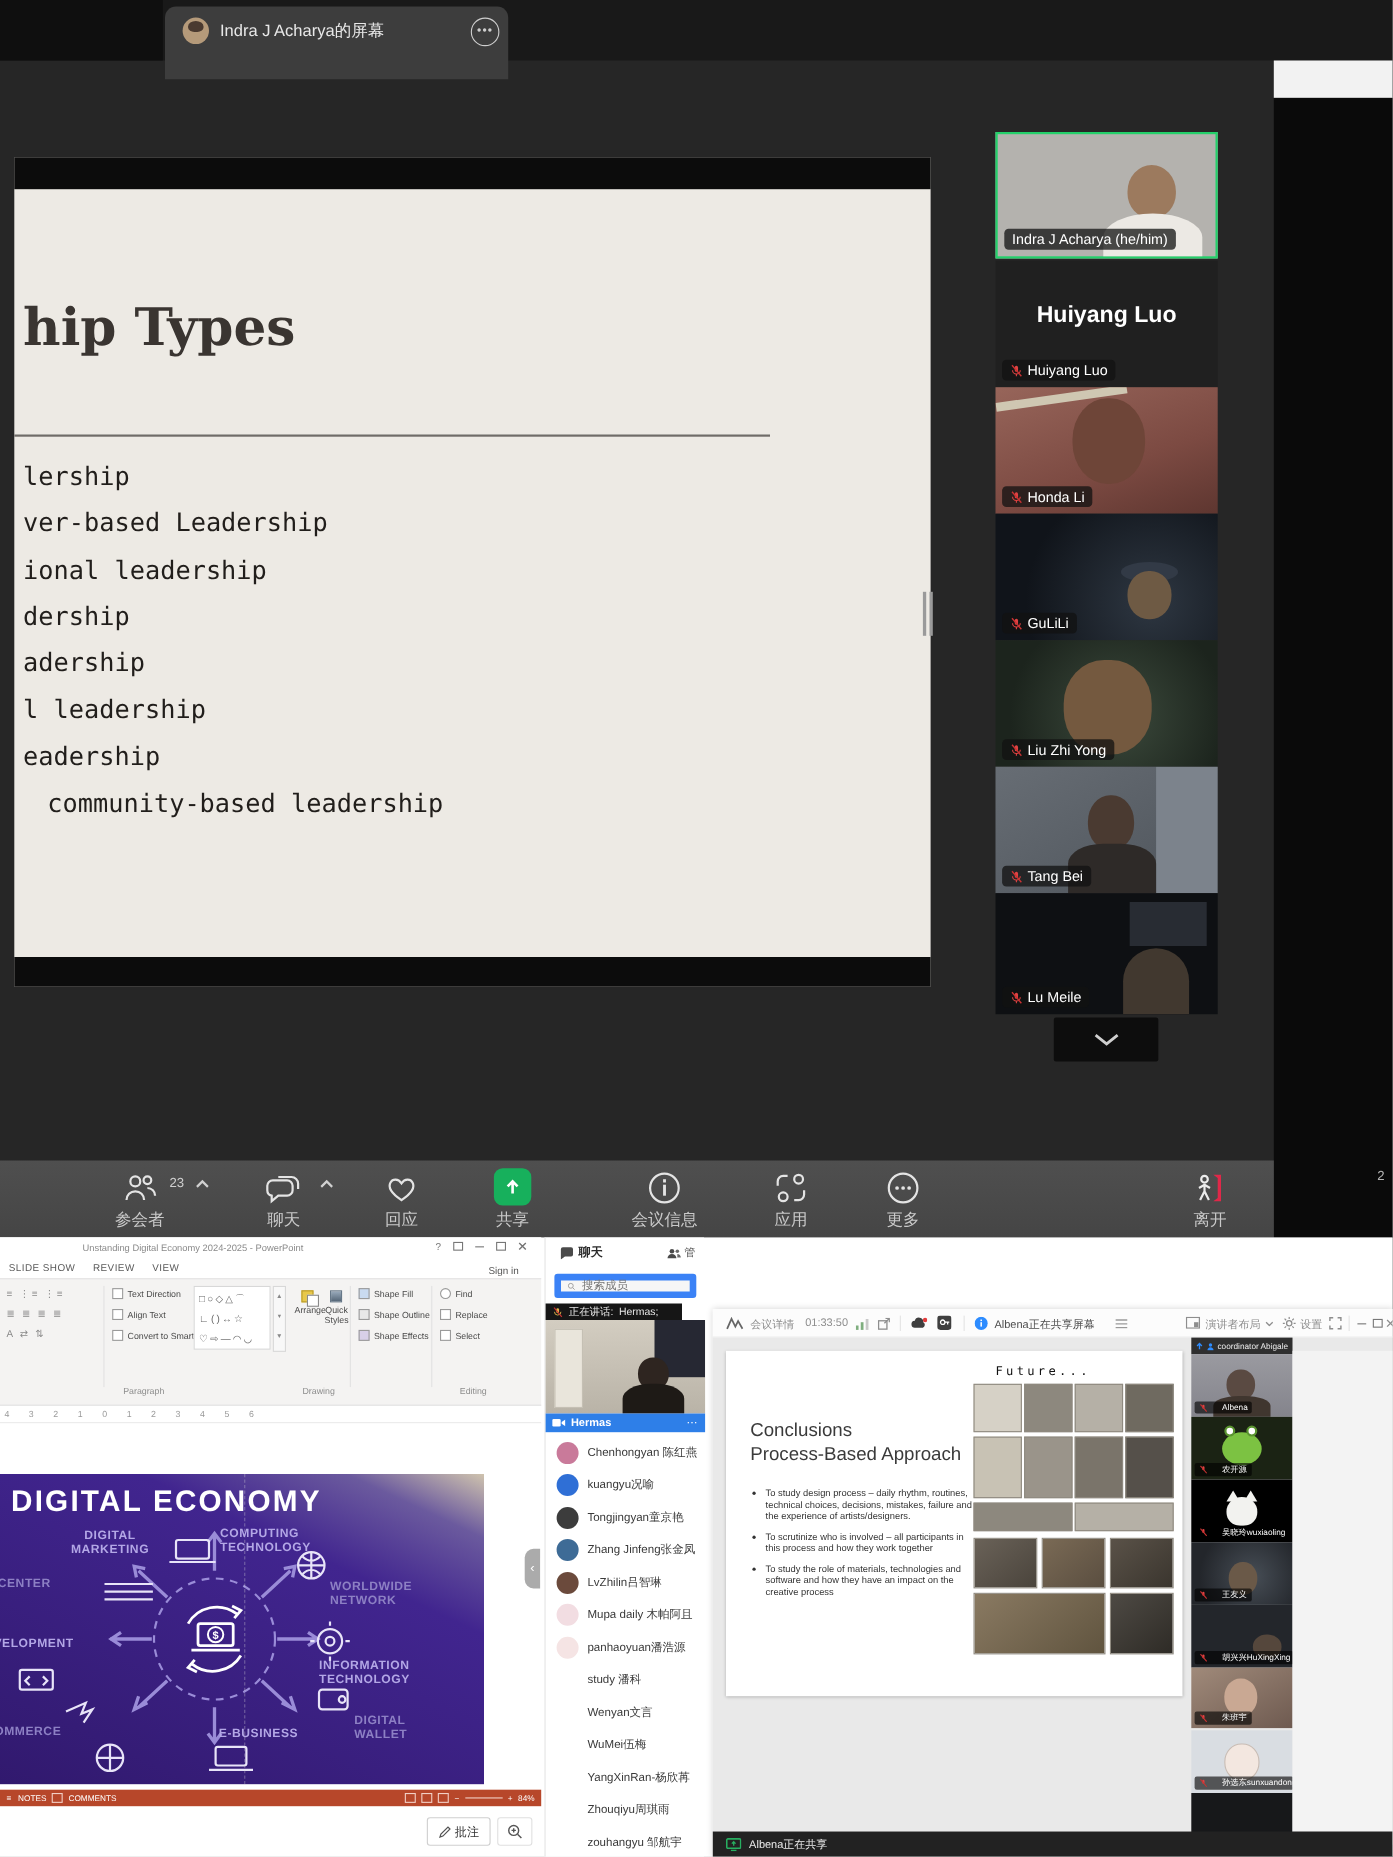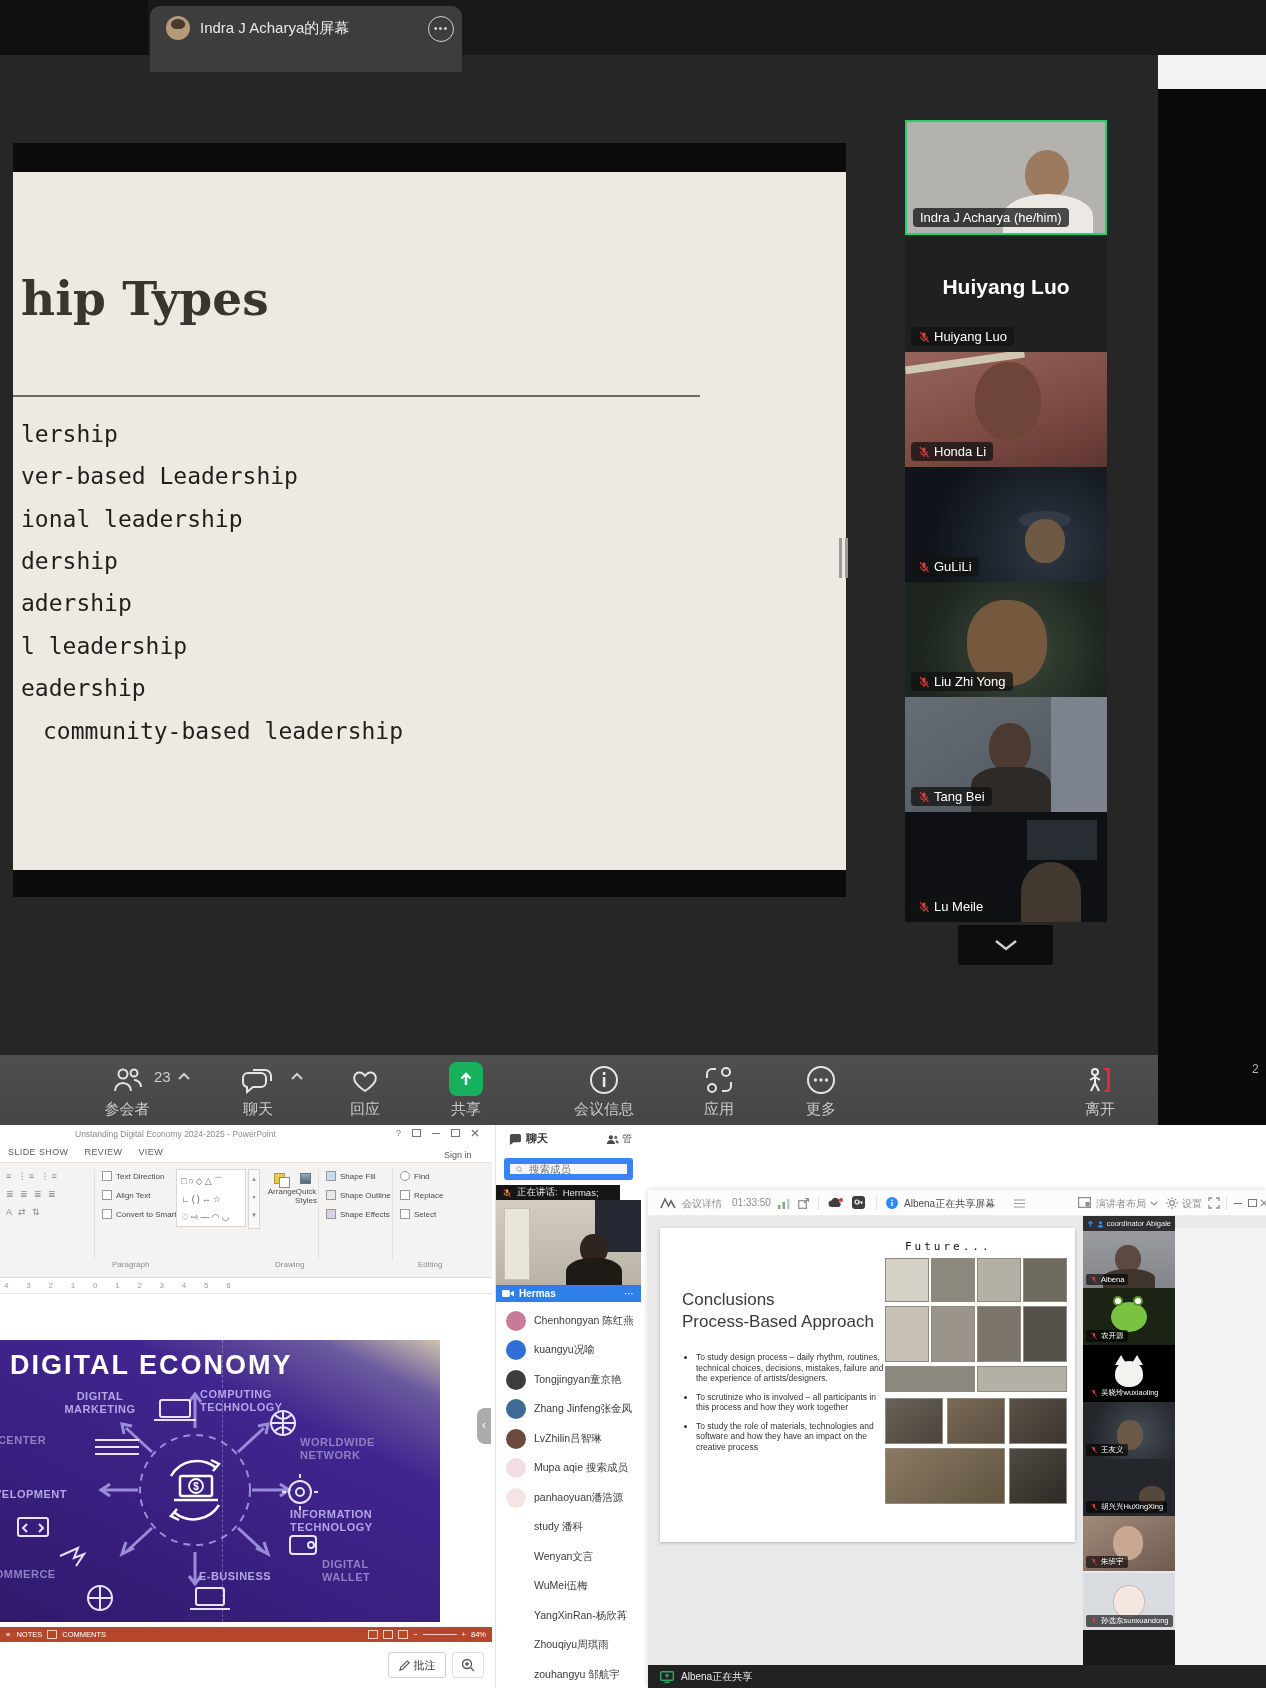--- a/index.html
+++ b/index.html
@@ -55,21 +55,21 @@
   #vt7 .fig{position:absolute;right:26px;bottom:0;width:60px;height:60px;border-radius:50% 50% 0 0;background:#41382f;}
   #scroll1{left:839px;top:538px;width:3px;height:40px;background:#9a9a9a;}
   #scroll2{left:845px;top:538px;width:3px;height:40px;background:#9a9a9a;}
   #more-tiles{left:958px;top:925px;width:95px;height:40px;background:#0d0d0d;border-radius:2px;display:flex;align-items:center;justify-content:center;}
 
   
   #toolbar{left:0;top:1055px;width:1158px;height:70px;background:linear-gradient(#4f4f4f,#454545);}
   .tb-item{position:absolute;top:7px;text-align:center;color:#c9c9c9;font-size:15px;}
   .tb-item .ic{height:34px;display:flex;align-items:flex-end;justify-content:center;}
   .tb-item .lb{margin-top:4px;white-space:nowrap;}
-  .tb-badge{position:absolute;top:6px;color:#cfcfcf;font-size:15px;}
+  .tb-badge{position:absolute;top:6px;color:#cfcfcf;font-size:12px;}
   .tb-chev{position:absolute;top:10px;}
   #share-box{width:34px;height:34px;border-radius:8px;background:#17b05c;display:flex;align-items:center;justify-content:center;}
 
   
   #bottom-zone{left:0;top:1125px;width:1266px;height:563px;background:#ffffff;}
 
   
   #ppt{left:0;top:0;width:492px;height:558px;background:#fff;}
   #ppt-titlebar{left:0;top:0;width:492px;height:20px;background:#fff;}
   #ppt-title{left:75px;top:4px;font-size:8.5px;color:#8a8a8a;white-space:nowrap;}
@@ -147,21 +147,21 @@
   .panel-box{position:absolute;border:1px solid #8f8a80;box-sizing:border-box;}
   .c1{background:#d6d1c6;} .c2{background:#8d887e;} .c3{background:#b5b0a6;} .c4{background:#6f6a60;}
   .c5{background:#c8c2b4;} .c6{background:#9a948a;} .c7{background:#7a746a;} .c8{background:#55504a;}
   .ph1{background:linear-gradient(140deg,#6a6258,#4a443c);} .ph2{background:linear-gradient(140deg,#7a6a55,#5a4e40);}
   .ph3{background:linear-gradient(140deg,#5a5248,#3a352e);} .ph4{background:linear-gradient(140deg,#8a7a62,#60543f);}
   .ph5{background:linear-gradient(140deg,#4e4a44,#2e2b26);}
 
   
   .rtile{position:absolute;left:435px;width:92px;overflow:hidden;}
   .rtile .nm{position:absolute;left:3px;bottom:3px;background:rgba(0,0,0,.62);border-radius:2px;color:#fff;
-             font-size:7.5px;padding:1px 4px;display:flex;align-items:center;gap:3px;white-space:nowrap;max-width:82px;overflow:hidden;}
+             font-size:7.5px;padding:1px 4px;display:flex;align-items:center;gap:13px;white-space:nowrap;max-width:82px;overflow:hidden;}
   #rt1{top:0;height:15px;background:#2f2f2f;display:flex;align-items:center;gap:3px;padding:0 4px;box-sizing:border-box;color:#ececec;font-size:7.5px;white-space:nowrap;}
   #rt2{top:15px;height:57px;background:linear-gradient(#9a9aa0,#84848c);}
   #rt2 .head{position:absolute;left:32px;top:14px;width:26px;height:28px;border-radius:48%;background:#5a4a42;}
   #rt2 .body{position:absolute;left:20px;top:38px;width:52px;height:20px;border-radius:45% 45% 0 0;background:#40362f;}
   #rt3{top:72px;height:57px;background:#1b2314;}
   #rt3 .frog{position:absolute;left:28px;top:14px;width:36px;height:30px;border-radius:50%;background:#7cc242;}
   #rt3 .e1,#rt3 .e2{position:absolute;top:8px;width:10px;height:10px;border-radius:50%;background:#fff;border:2px solid #5a9430;box-sizing:border-box;}
   #rt3 .e1{left:30px;} #rt3 .e2{left:50px;}
   #rt4{top:129px;height:57px;background:#000;}
   #rt4 .cat{position:absolute;left:32px;top:16px;width:28px;height:26px;border-radius:50% 50% 45% 45%;background:#f2f2ef;}
@@ -630,21 +630,21 @@
     <div class="mrow" style="top:271px">
         <span class="mava"></span>
         <span class="mname">Zhang Jinfeng张金凤</span>
       </div>
     <div class="mrow" style="top:301px">
         <span class="mava"></span>
         <span class="mname">LvZhilin吕智琳</span>
       </div>
     <div class="mrow" style="top:330px">
         <span class="mava"></span>
-        <span class="mname">Mupa aqie 搜索成员</span>
+        <span class="mname">Mupa daily 木帕阿且</span>
       </div>
     <div class="mrow" style="top:360px">
         <span class="mava"></span>
         <span class="mname">panhaoyuan潘浩源</span>
       </div>
     <div class="mrow" style="top:389px">
         <span class="mava">潘科</span>
         <span class="mname">study 潘科</span>
       </div>
     <div class="mrow" style="top:419px">

